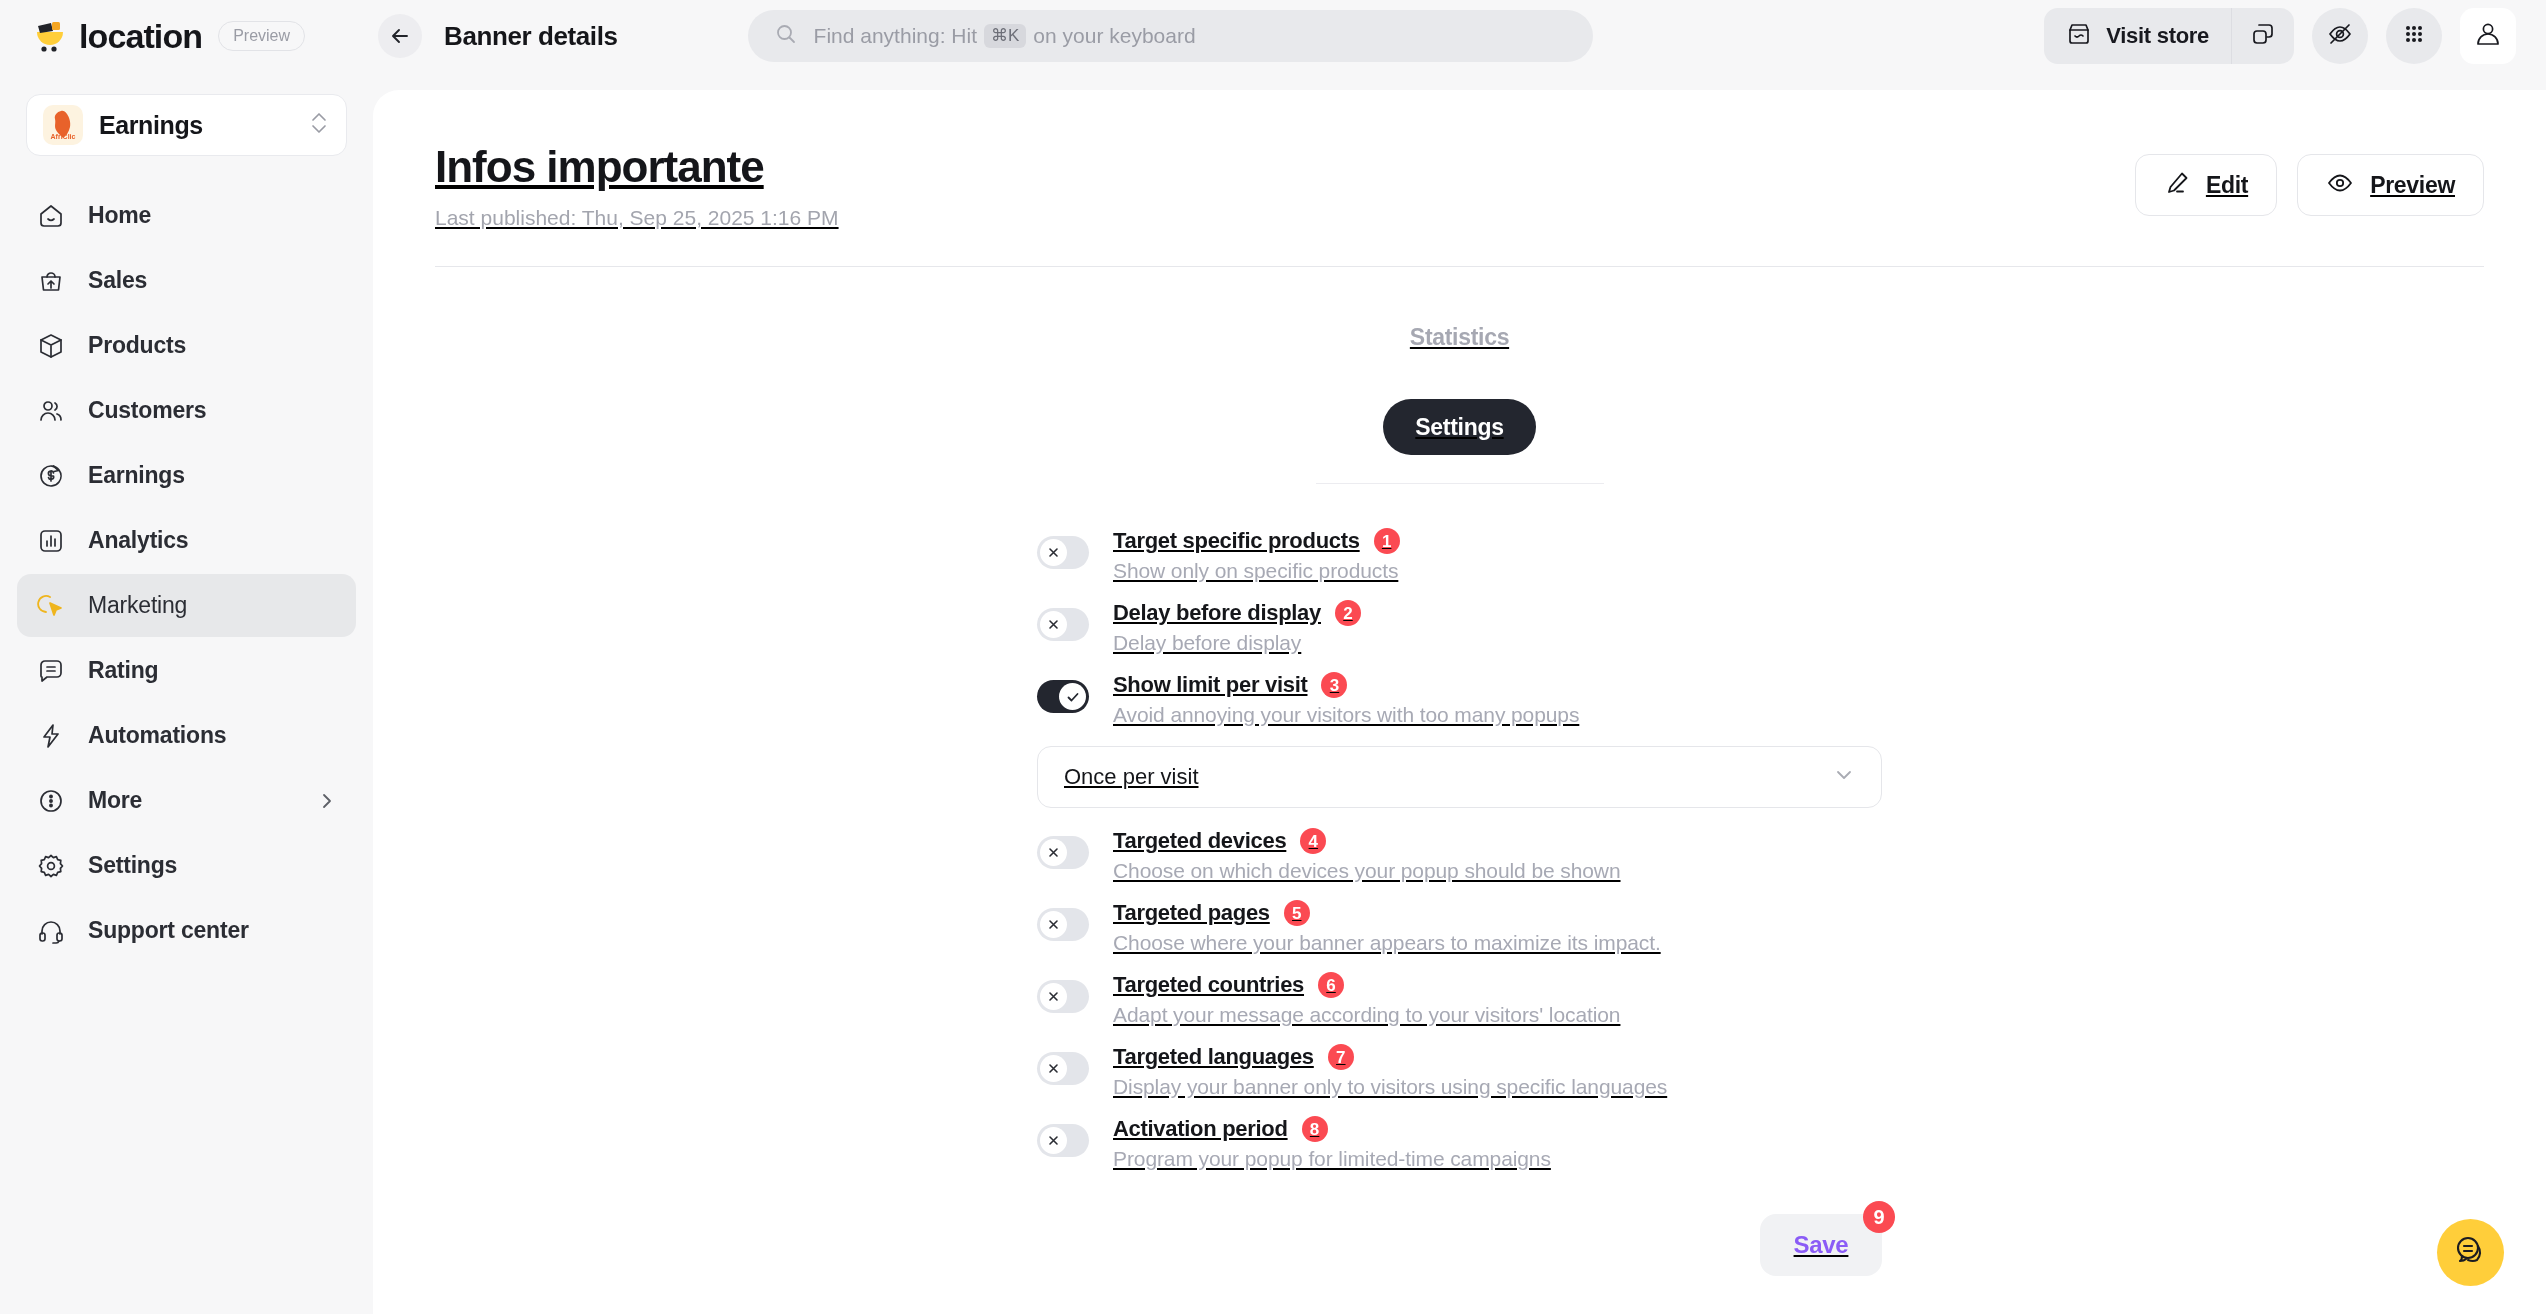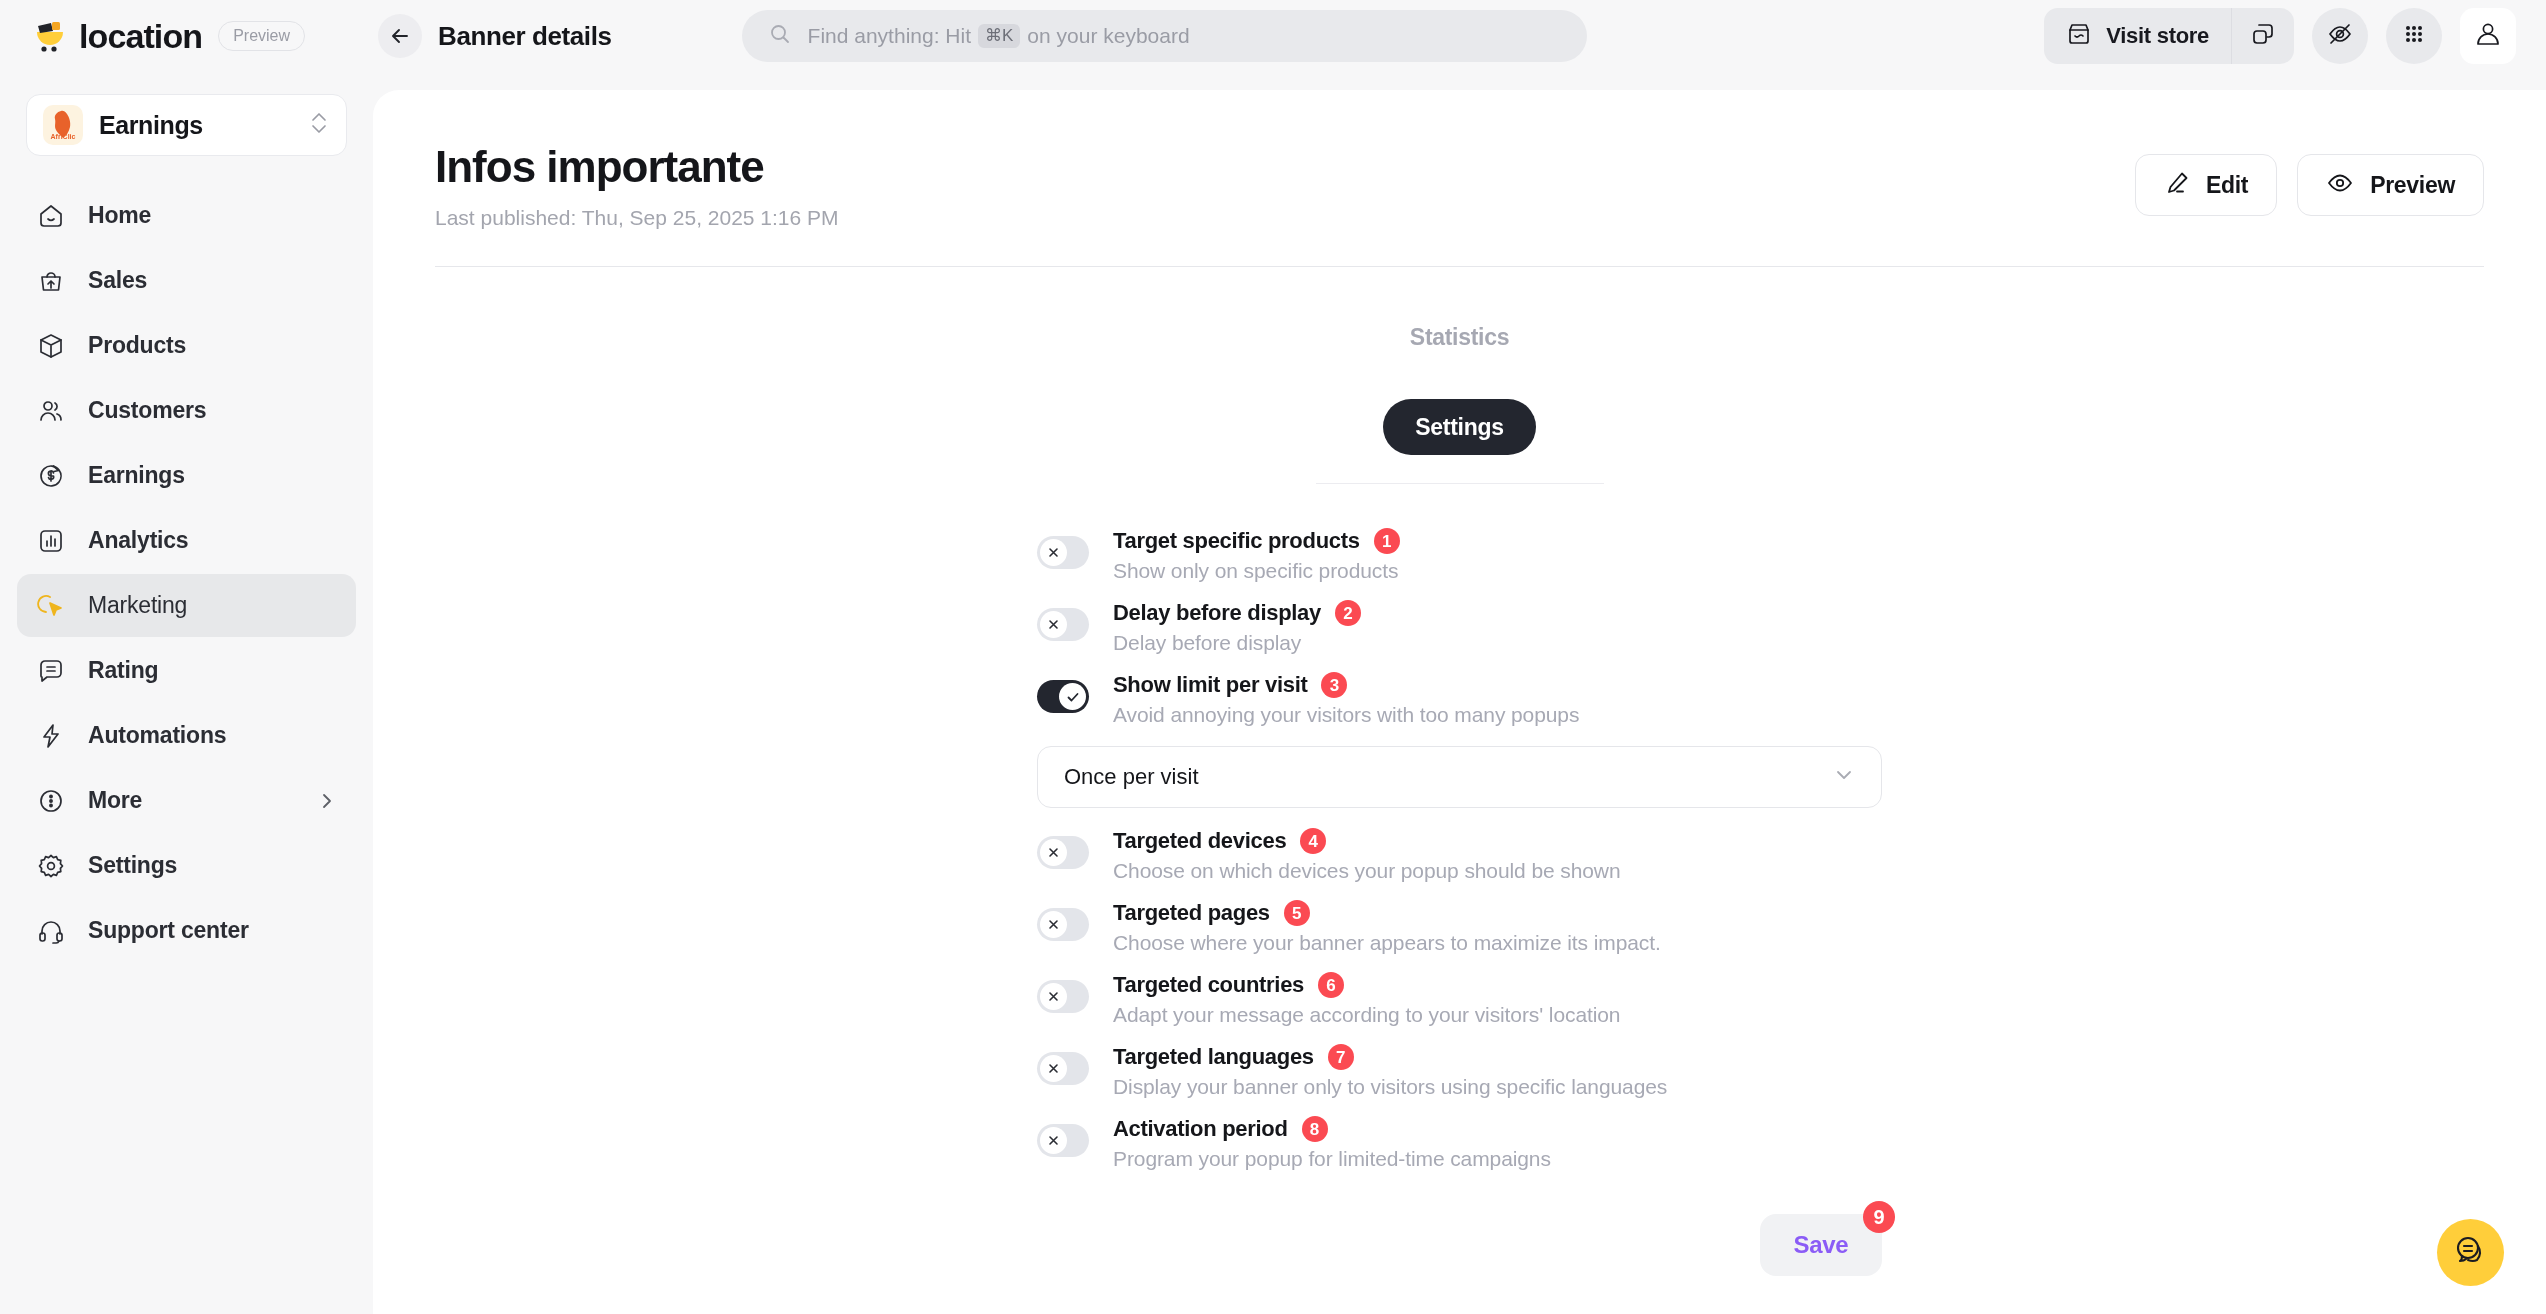--- a/index.html
+++ b/index.html
@@ -52,21 +52,21 @@
   .nav-chevron { margin-left: auto; color: #5d6067; display: flex; }
 
   
   .right { flex: 1; display: flex; flex-direction: column; min-width: 0; position: relative; }
   .topbar { height: 72px; display: flex; align-items: center; padding: 0 30px 0 5px; gap: 0; }
   .back-btn {
     width: 44px; height: 44px; border-radius: 50%; background: #ededf0;
     display: flex; align-items: center; justify-content: center; cursor: pointer;
     color: #22242a; flex: 0 0 44px;
   }
-  .page-label { font-size: 26px; font-weight: 700; color: #15161a; margin-left: 16px; letter-spacing: -0.4px; }
+  .page-label { font-size: 26px; font-weight: 700; color: #15161a; margin-left: 22px; letter-spacing: -0.4px; }
   .search {
     width: 845px; height: 52px; margin-left: 130px;
     background: #e8e9ec; border-radius: 999px;
     display: flex; align-items: center; padding: 0 26px; gap: 16px; cursor: text;
   }
   .search-text { font-size: 21px; color: #9a9ca5; display: flex; align-items: center; gap: 7px; white-space: nowrap; }
   .kbd {
     background: #d7d8dd; border-radius: 6px; padding: 2px 7px;
     font-size: 17px; color: #6d6f78; line-height: 1.2;
   }
@@ -82,21 +82,21 @@
   }
   .avatar-btn {
     width: 56px; height: 56px; border-radius: 14px; background: #fff;
     display: flex; align-items: center; justify-content: center; cursor: pointer;
   }
 
   
   .panel {
     margin: 18px 0 0 0; flex: 1;
     background: #fff; border-radius: 26px 0 0 0;
-    position: relative; overflow: hidden;
+    position: relative; overflow: hidden; text-decoration: underline;
   }
   .panel-inner { padding: 52px 62px 0 62px; }
   .panel-head { display: flex; align-items: flex-start; }
   .title-block { flex: 1; }
   .doc-title { font-size: 44px; font-weight: 700; color: #15161a; letter-spacing: -1px; }
   .doc-sub { font-size: 21px; color: #a3a5ae; margin-top: 14px; }
   .head-actions { display: flex; gap: 20px; margin-top: 12px; }
   .ghost-btn {
     height: 62px; border: 1px solid #e5e6ea; border-radius: 14px; background: #fff;
     display: flex; align-items: center; gap: 16px; padding: 0 28px; cursor: pointer;

